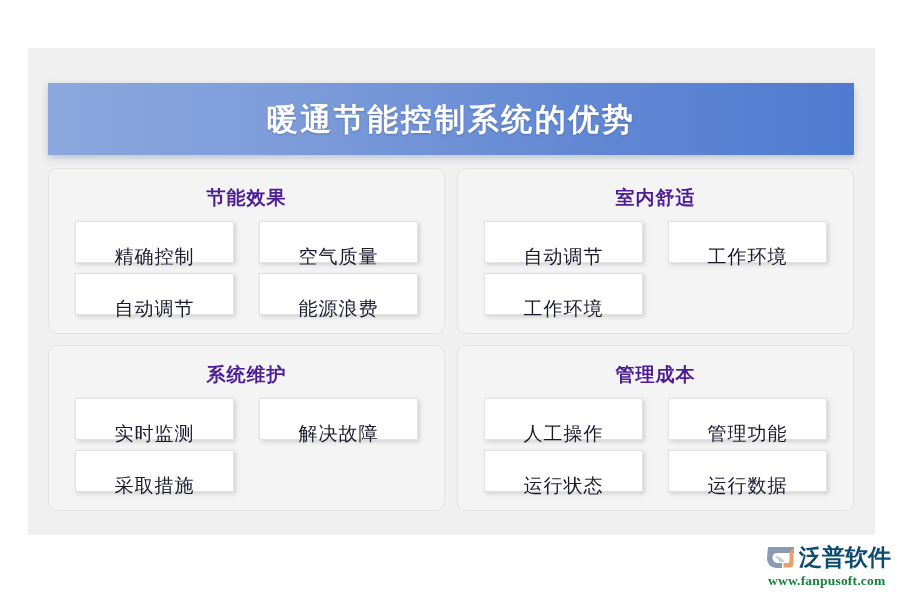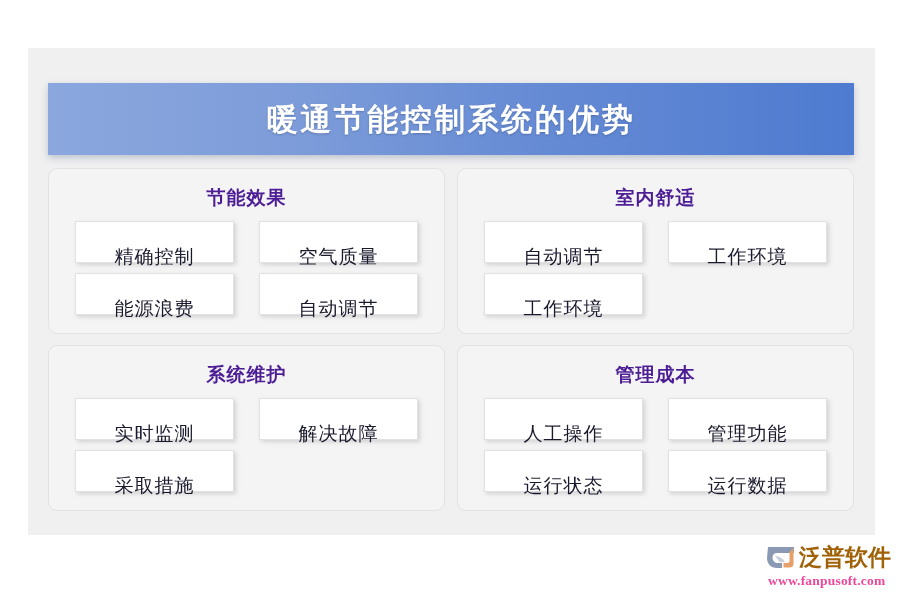--- a/index.html
+++ b/index.html
@@ -131,29 +131,29 @@
     align-items: center;
     height: 30px;
   }
   .logo-mark {
     width: 30px;
     height: 27px;
     flex: 0 0 auto;
     margin-right: 3px;
   }
   .logo-name {
-    color: #a16207;
+    color: #0c4a6e;
     font-size: 23px;
     font-weight: bold;
     line-height: 1;
     letter-spacing: 0px;
     white-space: nowrap;
   }
   .logo-url {
-    color: #ec4899;
+    color: #15803d;
     font-size: 13.5px;
     font-weight: bold;
     line-height: 1;
     letter-spacing: 0.2px;
     margin-top: 2px;
     margin-left: 2px;
     white-space: nowrap;
     font-family: "Liberation Serif", "DejaVu Serif", serif;
   }
 </style>
@@ -173,24 +173,24 @@
     <div class="quadrant">
       <div class="quadrant-title">节能效果</div>
       <div class="items">
         <div class="item">
           <span class="item-label">精确控制</span>
         </div>
         <div class="item">
           <span class="item-label">空气质量</span>
         </div>
         <div class="item">
+          <span class="item-label">自动调节</span>
+        </div>
+        <div class="item">
           <span class="item-label">能源浪费</span>
-        </div>
-        <div class="item">
-          <span class="item-label">自动调节</span>
         </div>
       </div>
     </div>
 
     <div class="quadrant">
       <div class="quadrant-title">室内舒适</div>
       <div class="items">
         <div class="item">
           <span class="item-label">自动调节</span>
         </div>

